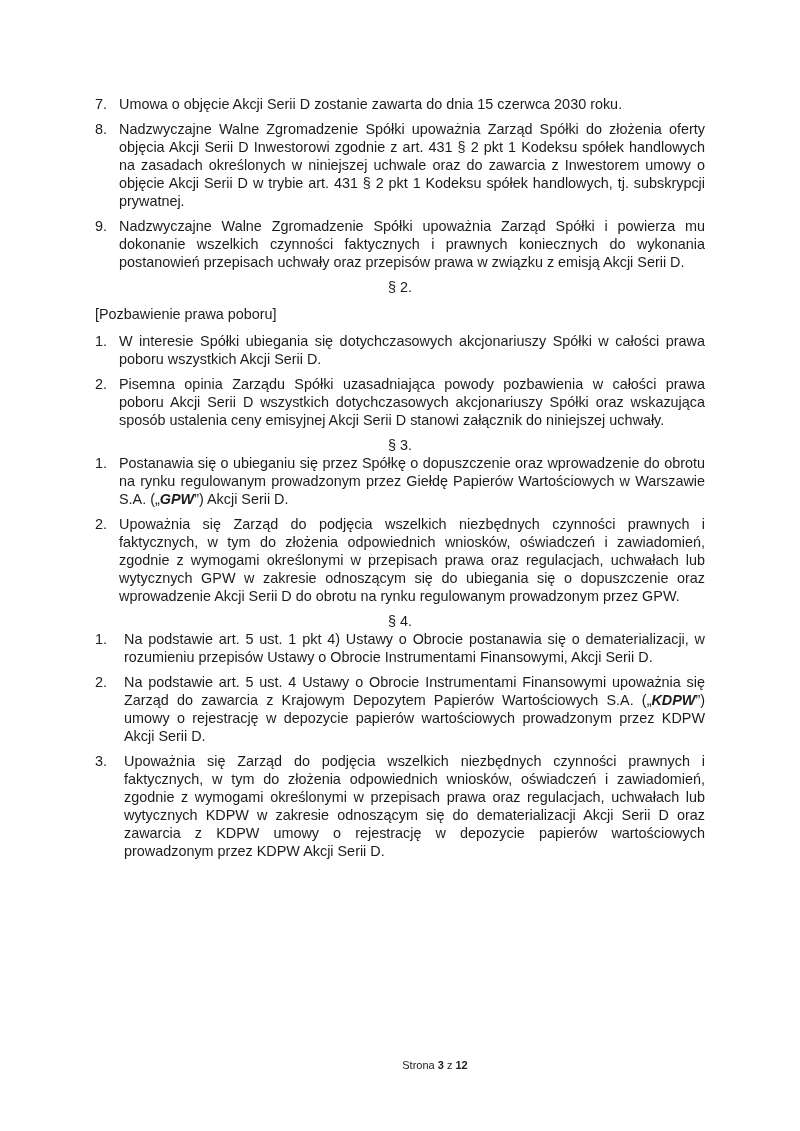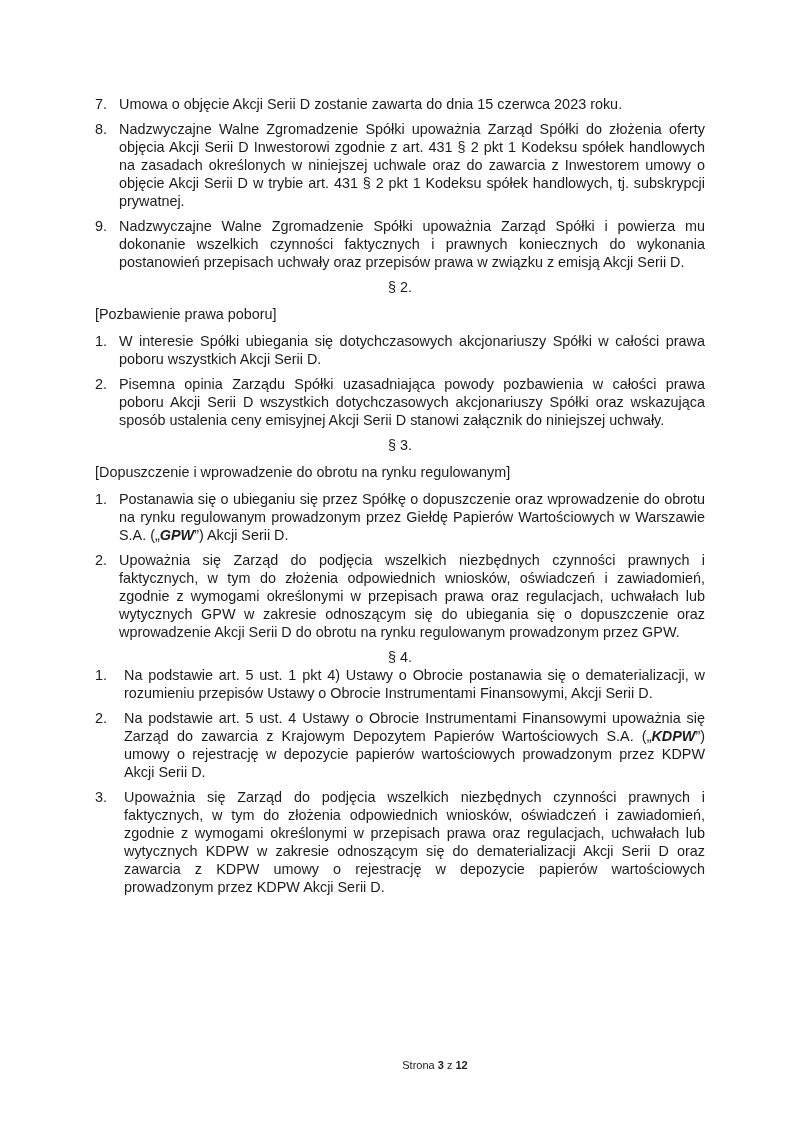--- a/index.html
+++ b/index.html
@@ -19,21 +19,21 @@
 </style>
 </head>
 <body>
 
 <div class="page">
   <div class="content">
 
     <ol class="list">
       <li>
         <span class="num">7.</span>
-        <span>Umowa o objęcie Akcji Serii D zostanie zawarta do dnia 15 czerwca 2023 roku.</span>
+        <span>Umowa o objęcie Akcji Serii D zostanie zawarta do dnia 15 czerwca 2030 roku.</span>
       </li>
       <li>
         <span class="num">8.</span>
         <span>Nadzwyczajne Walne Zgromadzenie Spółki upoważnia Zarząd Spółki do złożenia oferty objęcia Akcji Serii D Inwestorowi zgodnie z art. 431 § 2 pkt 1 Kodeksu spółek handlowych na zasadach określonych w niniejszej uchwale oraz do zawarcia z Inwestorem umowy o objęcie Akcji Serii D w trybie art. 431 § 2 pkt 1 Kodeksu spółek handlowych, tj. subskrypcji prywatnej.</span>
       </li>
       <li>
         <span class="num">9.</span>
         <span>Nadzwyczajne Walne Zgromadzenie Spółki upoważnia Zarząd Spółki i powierza mu dokonanie wszelkich czynności faktycznych i prawnych koniecznych do wykonania postanowień przepisach uchwały oraz przepisów prawa w związku z emisją Akcji Serii D.</span>
       </li>
     </ol>
@@ -45,21 +45,20 @@
         <span class="num">1.</span>
         <span>W interesie Spółki ubiegania się dotychczasowych akcjonariuszy Spółki w całości prawa poboru wszystkich Akcji Serii D.</span>
       </li>
       <li>
         <span class="num">2.</span>
         <span>Pisemna opinia Zarządu Spółki uzasadniająca powody pozbawienia w całości prawa poboru Akcji Serii D wszystkich dotychczasowych akcjonariuszy Spółki oraz wskazująca sposób ustalenia ceny emisyjnej Akcji Serii D stanowi załącznik do niniejszej uchwały.</span>
       </li>
     </ol>
 
     <div class="sec-num">§ 3.</div>
-    <div class="sec-title">[Dopuszczenie i wprowadzenie do obrotu na rynku regulowanym]</div>
     <ol class="list">
       <li>
         <span class="num">1.</span>
         <span>Postanawia się o ubieganiu się przez Spółkę o dopuszczenie oraz wprowadzenie do obrotu na rynku regulowanym prowadzonym przez Giełdę Papierów Wartościowych w Warszawie S.A. („</span><b>GPW</b><span>”) Akcji Serii D.</span>
       </li>
       <li>
         <span class="num">2.</span>
         <span>Upoważnia się Zarząd do podjęcia wszelkich niezbędnych czynności prawnych i faktycznych, w tym do złożenia odpowiednich wniosków, oświadczeń i zawiadomień, zgodnie z wymogami określonymi w przepisach prawa oraz regulacjach, uchwałach lub wytycznych GPW w zakresie odnoszącym się do ubiegania się o dopuszczenie oraz wprowadzenie Akcji Serii D do obrotu na rynku regulowanym prowadzonym przez GPW.</span>
       </li>
     </ol>

